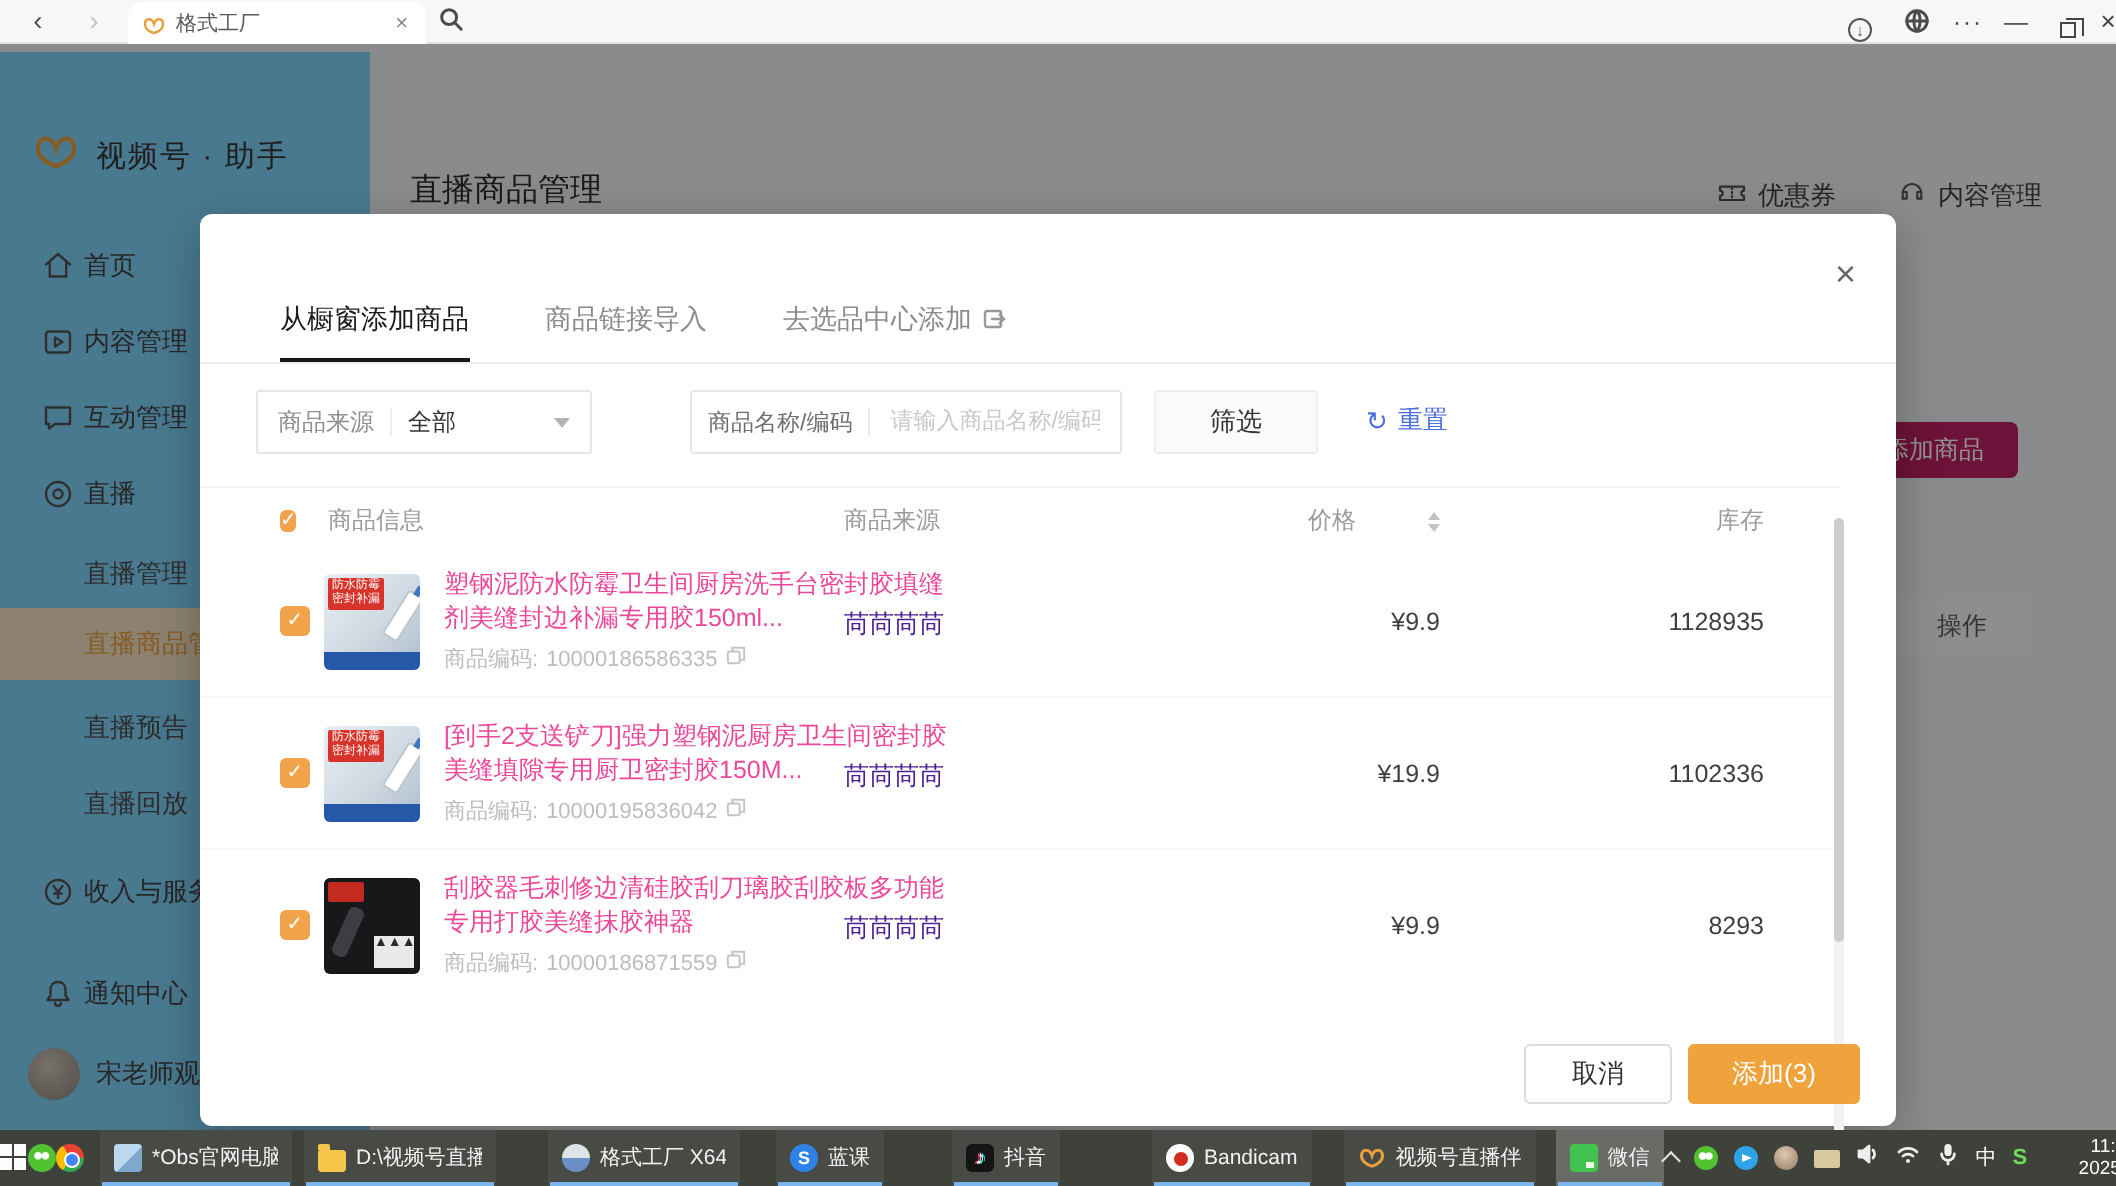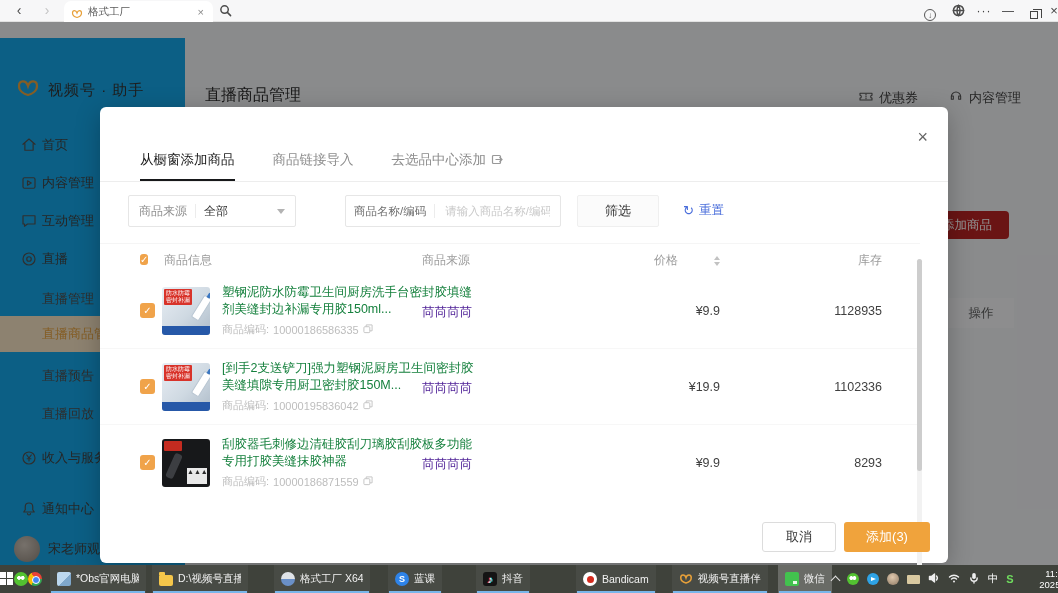--- a/index.html
+++ b/index.html
@@ -24,37 +24,37 @@
             font-size:12px; width:24px; }
   .dl { left:918px; } .globe { left:946px; } .more { left:972px; letter-spacing:1px; }
   .minz { left:996px; } .restore-box { left:1022px; } .closew { left:1042px; font-size:13px; }
   .restore-sq { display:inline-block; width:8px; height:8px; border:1px solid #444; position:relative; top:4px; background:#f7f7f8; }
   .restore-sq:before { content:""; position:absolute; left:2px; top:-3px; width:8px; height:8px; border:1px solid #444; border-left:none; border-bottom:none; }
   .circle-dl { display:inline-block; width:12px; height:12px; border:1px solid #555; border-radius:50%;
                font-size:8px; line-height:11px; color:#555; position:relative; top:3px; }
 
   
   .app { position:absolute; top:22px; left:0; right:0; bottom:28px; background:#f3f4f6; }
-  .sidebar { position:absolute; left:0; top:16px; width:185px; bottom:0; background:#0ea5e9;text-align:center; }
+  .sidebar { position:absolute; left:0; top:4px; width:185px; bottom:0; background:#7dd3fc;text-align:center; }
   .logo { position:absolute; left:16px; top:38px; display:flex; align-items:center; gap:8px; }
   .logo-text { font-size:15px; color:#2e2e2e; letter-spacing:1px; }
   .snav { position:absolute; left:0; width:185px; height:28px; display:flex; align-items:center; }
   .snav .ic { position:absolute; left:20px; width:18px; height:18px; }
   .snav .lb { position:absolute; left:42px; font-size:13px; color:#3c3c3c; white-space:nowrap; }
   .snav.sub .lb { color:#4a4a4a; }
   .snav.active { background:#f7e3c3; height:36px; }
   .snav.active .lb { color:#e8a13a; }
   .avatar { position:absolute; left:14px; width:26px; height:26px; border-radius:50%;
             background:radial-gradient(circle at 40% 35%, #cfc5ba, #8d8378); }
   .uname { position:absolute; left:48px; font-size:13px; color:#3c3c3c; white-space:nowrap; }
 
   .page-title { position:absolute; left:205px; top:63px; font-size:16px; color:#262626; }
   .hdr-link { position:absolute; top:66px; display:flex; align-items:center; gap:5px; font-size:13px; color:#3a3a3a; }
   .hdr-coupon { left:858px; } .hdr-support { left:948px; }
-  .bg-add-btn { position:absolute; left:925px; top:189px; width:84px; height:28px; background:#b91c1c;
+  .bg-add-btn { position:absolute; left:925px; top:189px; width:84px; height:28px; background:#be185d;
                 color:#fff; font-size:12.5px; border:none; border-radius:4px; }
   .bg-action { position:absolute; left:948px; top:276px; width:66px; height:30px; background:#f7f8fa;
                color:#555; font-size:12.5px; display:flex; align-items:center; justify-content:center; }
 
   .overlay { position:absolute; top:22px; bottom:28px; left:0; right:0; background:rgba(10,10,10,0.45); z-index:10; }
 
   
   .modal { position:absolute; left:100px; top:107px; width:848px; height:456px; background:#fff;
            border-radius:6px; z-index:20; box-shadow:0 6px 24px rgba(0,0,0,0.25); }
   .m-close { position:absolute; right:20px; top:22px; font-size:18px; color:#666; line-height:16px; cursor:default; }
@@ -104,21 +104,21 @@
                       border:1px solid #b9c6d2; border-radius:2px; transform:rotate(32deg); }
   .thumb-seal .tube:before { content:""; position:absolute; left:2px; top:-5px; width:3px; height:5px; background:#3b77c2; }
   .thumb-seal .strip { position:absolute; left:0; right:0; bottom:0; height:9px; background:#2658a8; }
   .thumb-dark { background:#17181a; }
   .thumb-dark .badge { position:absolute; left:2px; top:2px; width:18px; height:10px; background:#c42b20; border-radius:1px; }
   .thumb-dark .handle { position:absolute; left:8px; top:14px; width:8px; height:26px; background:#3c3e42;
                         border-radius:3px; transform:rotate(24deg); }
   .thumb-dark .inset { position:absolute; right:3px; bottom:3px; width:20px; height:16px; background:#e9e9e9;
                        color:#2a2a2a; font-size:7px; line-height:8px; text-align:center; }
   .r-title { position:absolute; left:122px; top:11px; width:256px; font-size:12.5px; line-height:17px;
-             color:#15803d; max-height:34px; overflow:hidden; }
+             color:#ec4899; max-height:34px; overflow:hidden; }
   .r-code { position:absolute; left:122px; top:49px; font-size:11px; color:#bdbdbd; display:flex; align-items:center; gap:4px; }
   .r-source { position:absolute; left:322px; top:31px; font-size:12.5px; color:#4c1d95;text-align:center; }
   .r-price  { position:absolute; left:540px; top:31px; width:80px; text-align:right; font-size:12.5px; color:#3f3f3f; }
   .r-stock  { position:absolute; left:700px; top:31px; width:82px; text-align:right; font-size:12.5px; color:#3f3f3f; }
 
   .m-scrollbar { position:absolute; left:817px; top:152px; width:5px; height:344px; background:#f2f2f2; border-radius:3px; }
   .m-scroll-thumb { position:absolute; left:0; top:0; width:5px; height:212px; background:#cdcdcd; border-radius:3px; }
 
   .m-cancel { position:absolute; left:662px; top:415px; width:74px; height:30px; background:#fff;
               border:1px solid #dcdcdc; border-radius:3px; font-size:13px; color:#333; }

